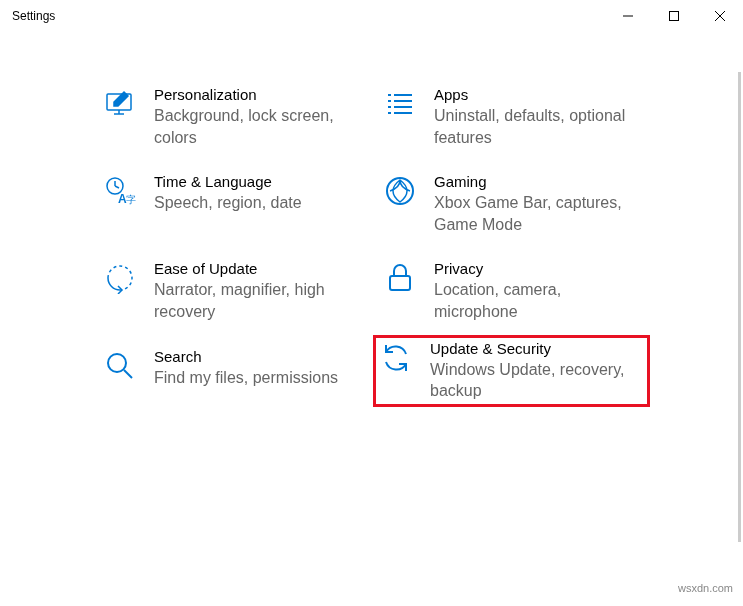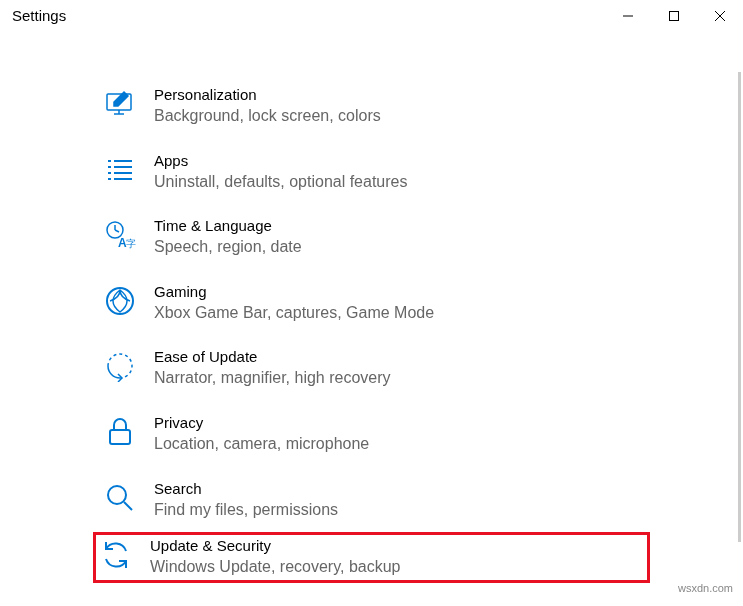--- a/index.html
+++ b/index.html
@@ -16,21 +16,21 @@
       overflow: hidden;
     }
     .titlebar {
       height: 32px;
       display: flex;
       align-items: center;
       padding-left: 12px;
       border-bottom: 1px solid transparent;
     }
     .titlebar-title {
-      font-size: 15px;
+      font-size: 12px;
       color: #000;
       flex: 1;
     }
     .window-controls {
       display: flex;
       height: 100%;
     }
     .window-btn {
       width: 46px;
       height: 32px;
@@ -42,21 +42,21 @@
     }
     .window-btn svg {
       width: 10px;
       height: 10px;
     }
     .content {
       padding: 50px 100px 20px 100px;
     }
     .grid {
       display: grid;
-      grid-template-columns: 1fr;
+      grid-template-columns: 1fr 1fr;
       column-gap: 30px;
       row-gap: 50px;
       gap: 17px;
     }
     .category {
       display: flex;
       align-items: flex-start;
       cursor: pointer;
       padding: 4px;
     }

